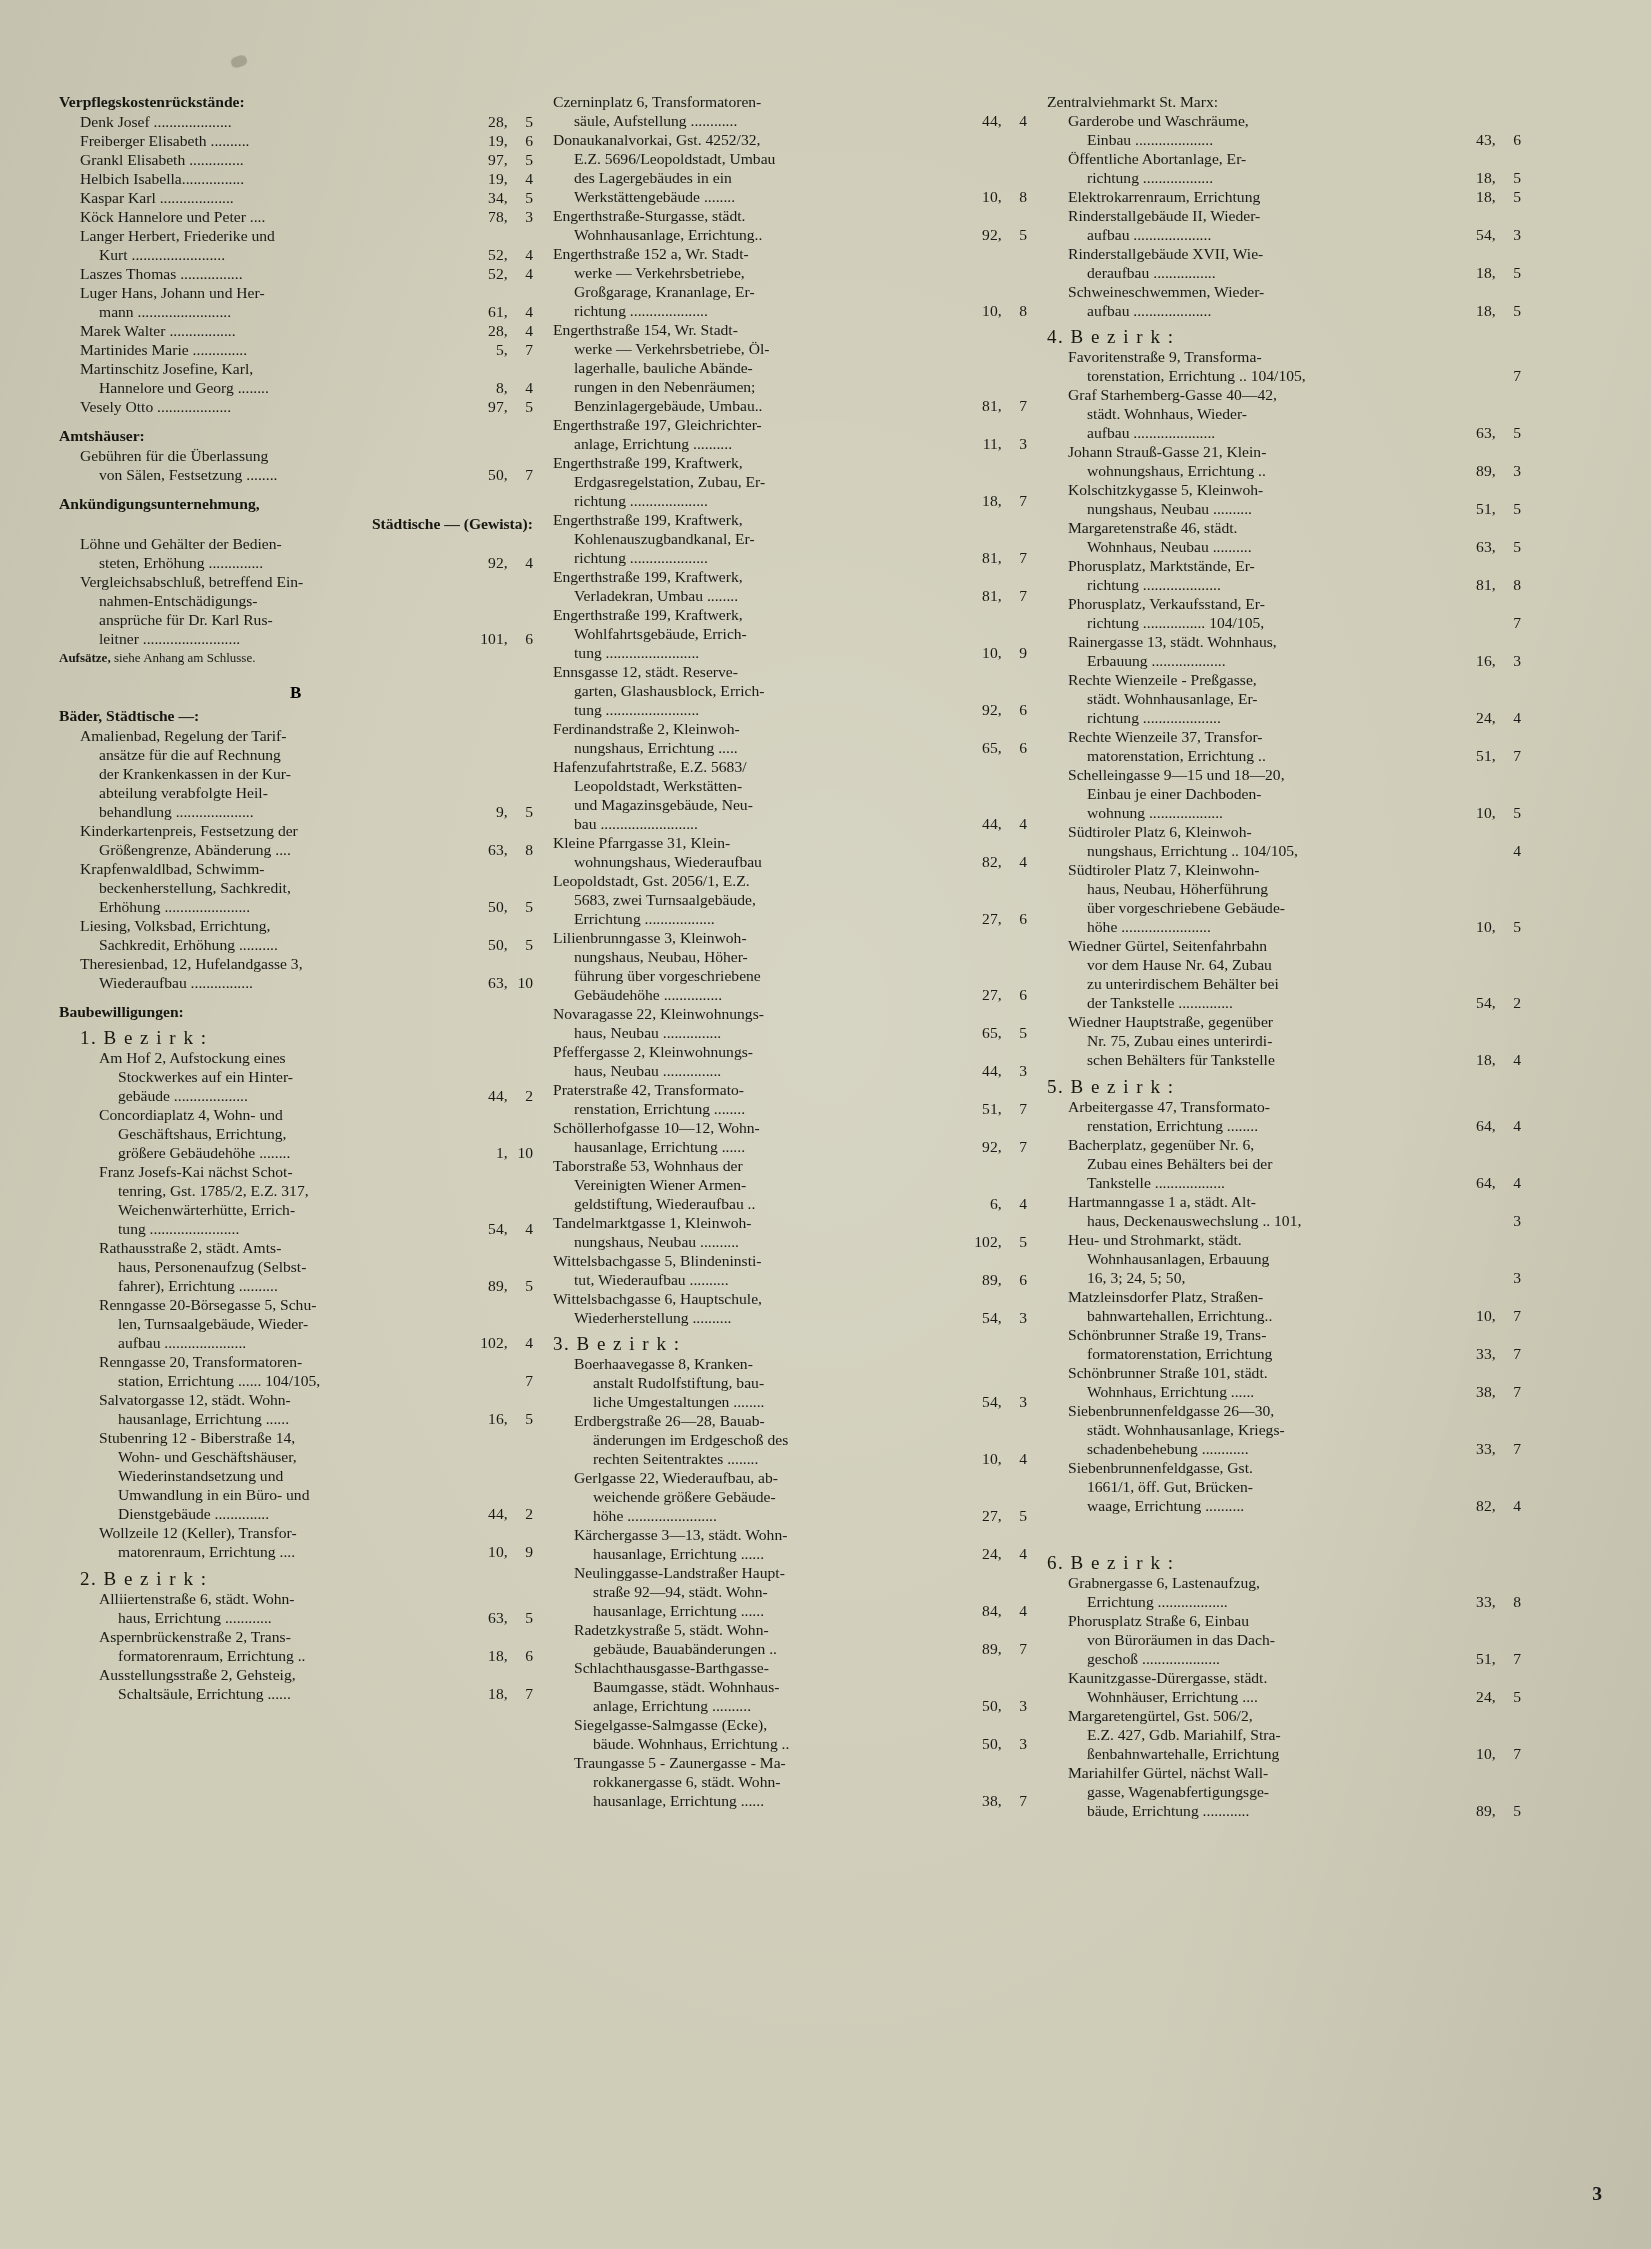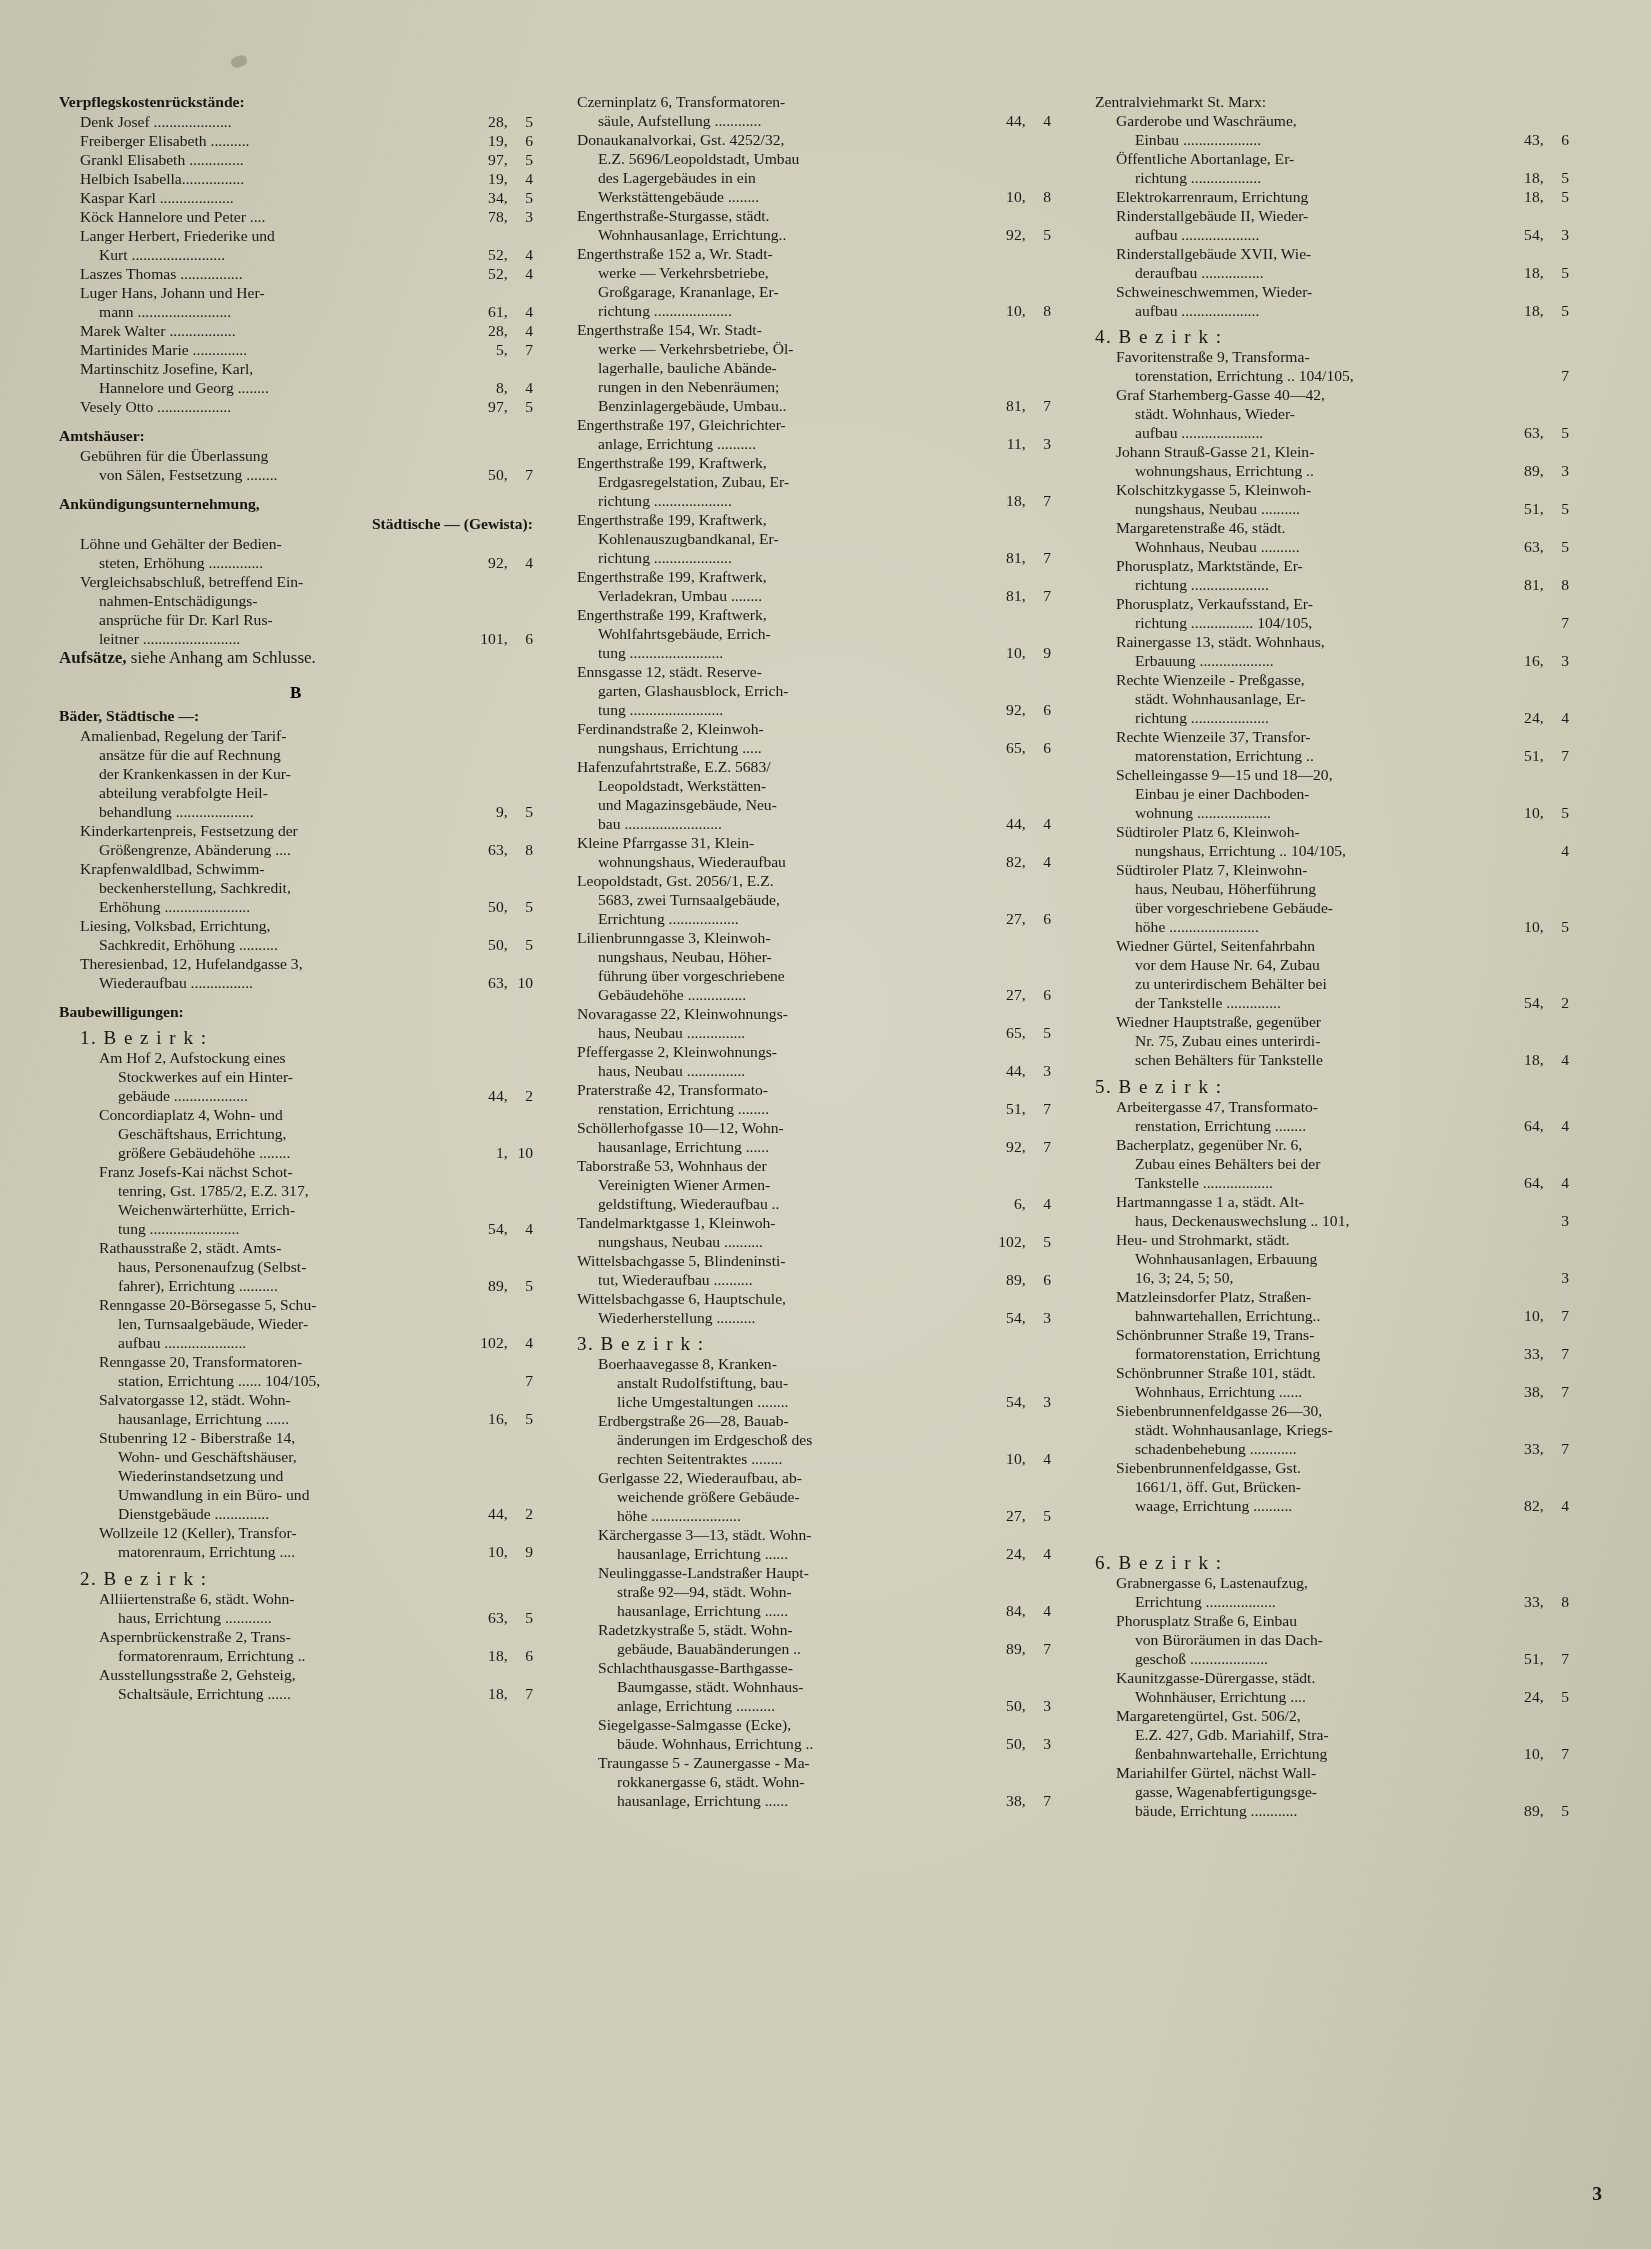--- a/index.html
+++ b/index.html
@@ -32,21 +32,21 @@
   }
   .sheet {
     position: absolute;
     left: 59px;
     top: 92px;
     width: 1488px;
     height: 2069px;
   }
   .columns {
     display: flex;
-    gap: 44px;
+    gap: 20px;
     width: 100%;
   }
   .col {
     width: 474px;
     flex: 0 0 474px;
   }
   
   .entry {
     display: flex;
     align-items: flex-start;
@@ -96,21 +96,21 @@
   }
   .letter {
     text-align: center;
     font-weight: bold;
     font-size: 17px;
     margin-top: 16px;
     margin-bottom: 2.4px;
     letter-spacing: 0.6px;
   }
   .plain {
-    font-size: 17px;
+    font-size: 13px;
     line-height: 19px;
     color: #1a1a16;
   }
   .pagenum {
     position: absolute;
     right: 50px;
     bottom: 45px;
     font-size: 19.6px;
     font-weight: bold;
     color: #1a1a16;

